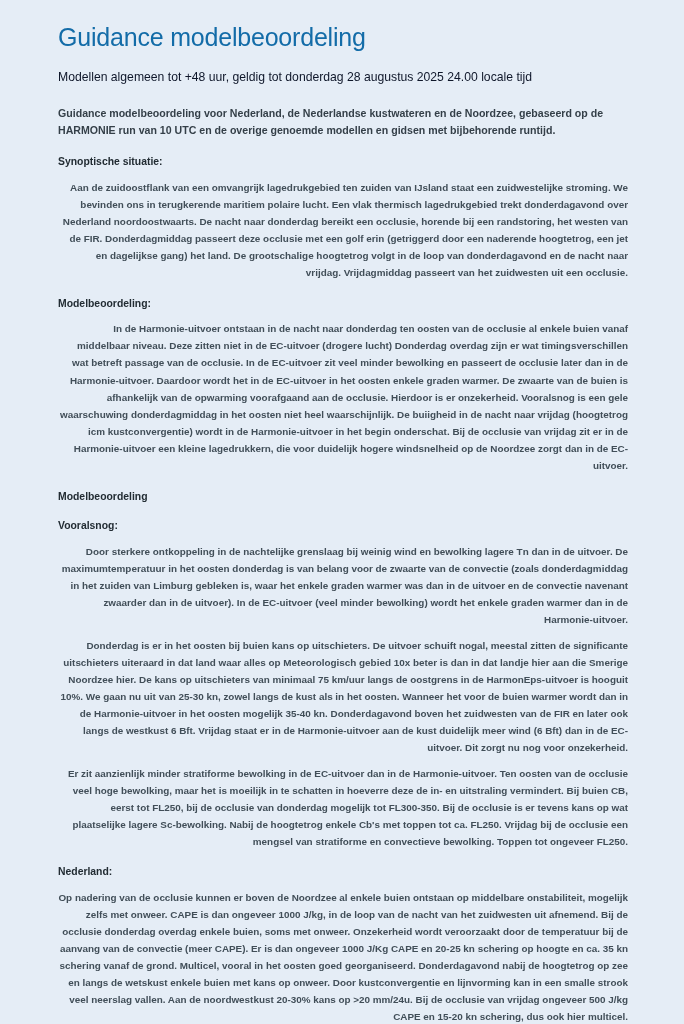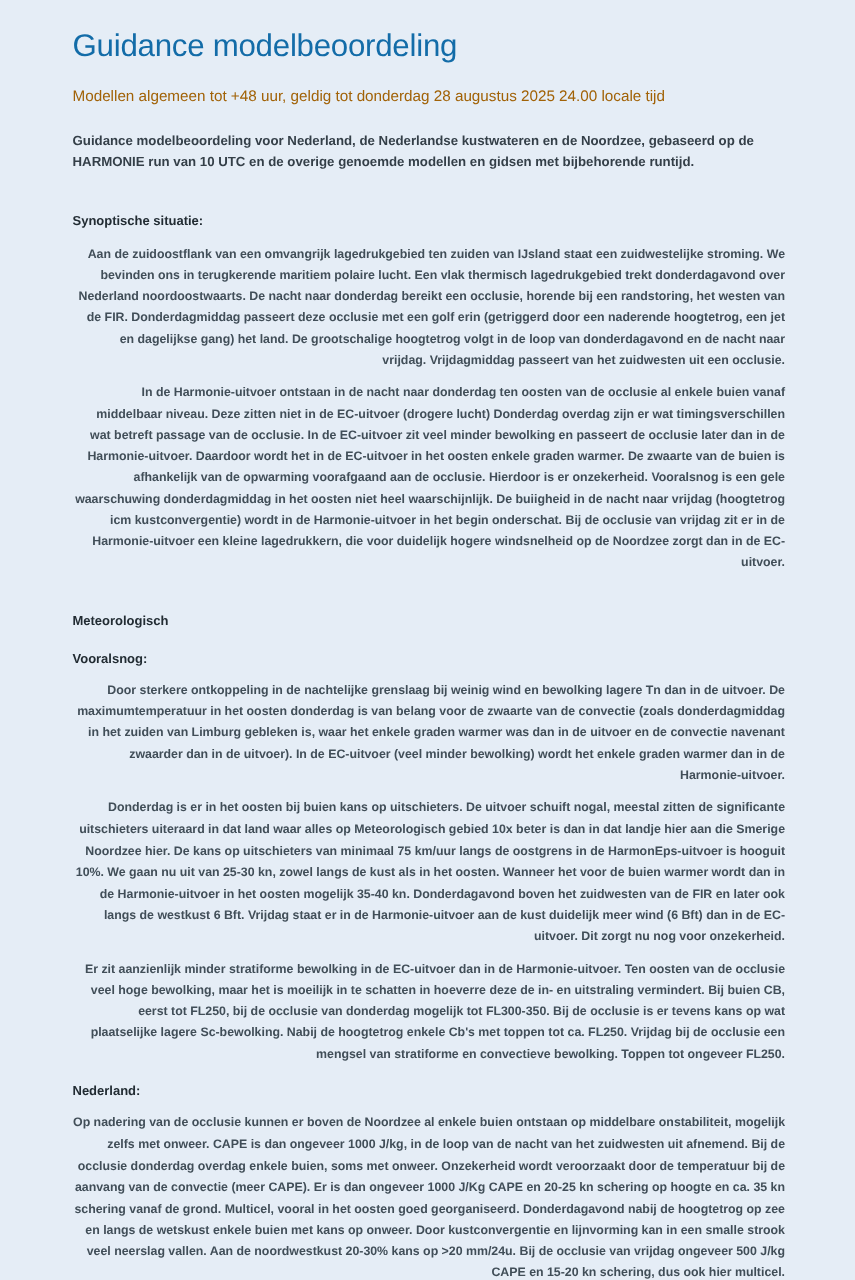--- a/index.html
+++ b/index.html
@@ -26,21 +26,21 @@
     line-height: 1.2;
     font-weight: normal;
     color: #136ca8;
     margin: 0 0 0 0;
     padding: 0;
     letter-spacing: -0.2px;
   }
   .subtitle {
     font-size: 12.2px;
     line-height: 1.45;
-    color: #a16207;
+    color: #0f172a;
     margin: 17px 0 0 0;
     font-weight: normal;
   }
   .intro {
     font-size: 10.6px;
     line-height: 1.62;
     font-weight: bold;
     color: #343f48;
     margin: 18px 0 0 0;
     max-width: 572px;
@@ -49,21 +49,21 @@
     font-size: 10.2px;
     line-height: 1.6;
     color: #4b5862;
     margin: 17px 0 0 0;
   }
   .sec-heading {
     font-size: 10.4px;
     line-height: 1.5;
     font-weight: bold;
     color: #222c33;
-    margin: 31px 0 0 0;
+    margin: 15px 0 0 0;
   }
   .sec-heading.tight {
     margin-top: 14px;
   }
   .para {
     font-size: 9.9px;
     line-height: 1.72;
     color: #414e58;
     margin: 9px 0 0 0;
     max-width: 572px;
@@ -83,24 +83,25 @@
 
   <p class="intro">Guidance modelbeoordeling voor Nederland, de Nederlandse kustwateren en de Noordzee, gebaseerd op de HARMONIE run van 10 UTC en de overige genoemde modellen en gidsen met bijbehorende runtijd.</p>
 
 
   <div class="group">
     <h2 class="sec-heading">Synoptische situatie:</h2>
     <p class="para">Aan de zuidoostflank van een omvangrijk lagedrukgebied ten zuiden van IJsland staat een zuidwestelijke stroming. We bevinden ons in terugkerende maritiem polaire lucht. Een vlak thermisch lagedrukgebied trekt donderdagavond over Nederland noordoostwaarts. De nacht naar donderdag bereikt een occlusie, horende bij een randstoring, het westen van de FIR. Donderdagmiddag passeert deze occlusie met een golf erin (getriggerd door een naderende hoogtetrog, een jet en dagelijkse gang) het land. De grootschalige hoogtetrog volgt in de loop van donderdagavond en de nacht naar vrijdag. Vrijdagmiddag passeert van het zuidwesten uit een occlusie.</p>
   </div>
 
   <div class="group">
+    <h2 class="sec-heading">Modelbeoordeling:</h2>
     <p class="para">In de Harmonie-uitvoer ontstaan in de nacht naar donderdag ten oosten van de occlusie al enkele buien vanaf middelbaar niveau. Deze zitten niet in de EC-uitvoer (drogere lucht) Donderdag overdag zijn er wat timingsverschillen wat betreft passage van de occlusie. In de EC-uitvoer zit veel minder bewolking en passeert de occlusie later dan in de Harmonie-uitvoer. Daardoor wordt het in de EC-uitvoer in het oosten enkele graden warmer. De zwaarte van de buien is afhankelijk van de opwarming voorafgaand aan de occlusie. Hierdoor is er onzekerheid. Vooralsnog is een gele waarschuwing donderdagmiddag in het oosten niet heel waarschijnlijk. De buiigheid in de nacht naar vrijdag (hoogtetrog icm kustconvergentie) wordt in de Harmonie-uitvoer in het begin onderschat. Bij de occlusie van vrijdag zit er in de Harmonie-uitvoer een kleine lagedrukkern, die voor duidelijk hogere windsnelheid op de Noordzee zorgt dan in de EC-uitvoer.</p>
   </div>
 
-  <h2 class="sec-heading">Meteorologisch</h2>
+  <h2 class="sec-heading">Modelbeoordeling</h2>
 
   <div class="group">
     <h3 class="sec-heading tight">Vooralsnog:</h3>
     <p class="para">Door sterkere ontkoppeling in de nachtelijke grenslaag bij weinig wind en bewolking lagere Tn dan in de uitvoer. De maximumtemperatuur in het oosten donderdag is van belang voor de zwaarte van de convectie (zoals donderdagmiddag in het zuiden van Limburg gebleken is, waar het enkele graden warmer was dan in de uitvoer en de convectie navenant zwaarder dan in de uitvoer). In de EC-uitvoer (veel minder bewolking) wordt het enkele graden warmer dan in de Harmonie-uitvoer.</p>
   </div>
 
   <div class="group">
     <p class="para">Donderdag is er in het oosten bij buien kans op uitschieters. De uitvoer schuift nogal, meestal zitten de significante uitschieters uiteraard in dat land waar alles op Meteorologisch gebied 10x beter is dan in dat landje hier aan die Smerige Noordzee hier. De kans op uitschieters van minimaal 75 km/uur langs de oostgrens in de HarmonEps-uitvoer is hooguit 10%. We gaan nu uit van 25-30 kn, zowel langs de kust als in het oosten. Wanneer het voor de buien warmer wordt dan in de Harmonie-uitvoer in het oosten mogelijk 35-40 kn. Donderdagavond boven het zuidwesten van de FIR en later ook langs de westkust 6 Bft. Vrijdag staat er in de Harmonie-uitvoer aan de kust duidelijk meer wind (6 Bft) dan in de EC-uitvoer. Dit zorgt nu nog voor onzekerheid.</p>
   </div>
 

